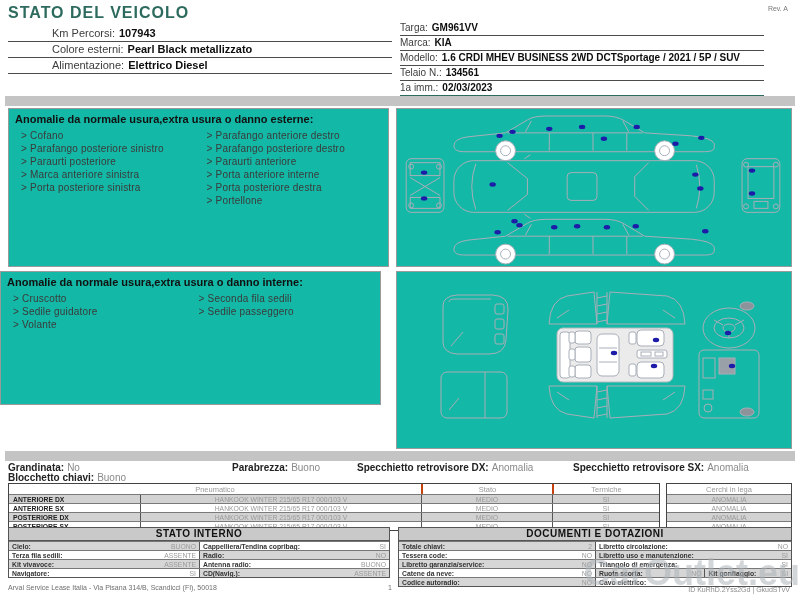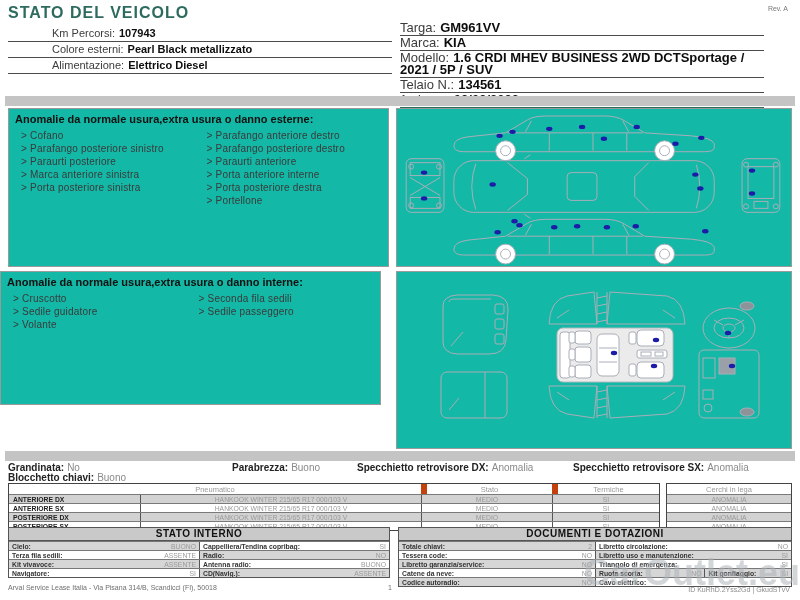--- a/index.html
+++ b/index.html
@@ -7,21 +7,21 @@
     width:800px; height:600px; position:relative; overflow:hidden;
     background:#ffffff; font-family:"Liberation Sans", sans-serif; color:#222;
   }
   
   .doc-title { position:absolute; left:8px; top:4px; font-size:16px; font-weight:bold;
     color:#2e6b5f; letter-spacing:1px; }
   .rev { position:absolute; right:12px; top:5px; font-size:7px; color:#777; }
   .hcol { position:absolute; }
   .hcol.left  { left:8px;   top:26px; width:384px; }
   .hcol.right { left:400px; top:21px; width:364px; }
-  .hfield { border-bottom:1px solid #4b4b4b; font-size:13px; line-height:12px;
+  .hfield { border-bottom:1px solid #4b4b4b; font-size:10px; line-height:12px;
     padding:1px 0; color:#3c3c3c; }
   .hcol.left .hfield { font-size:11px; line-height:13px;padding-left:44px; }
   .hfield b { color:#0d0d0d; }
   .flabel { margin-right:4px; }
   .hfield.teal-b { border-bottom:2px solid #2e6b5f; }
   
   .bar { position:absolute; left:5px; right:5px; height:10px; background:#c4c4c4; }
   .bar1 { top:96px; } .bar2 { top:451px; }
   
   .box { position:absolute; border:1px solid #9a9a9a; background:#14b8a6; box-sizing:border-box; }
@@ -43,21 +43,21 @@
     font-size:6.8px; }
   #tyre-main { left:8px; width:652px; }
   #tyre-cerchi { left:666px; width:126px; }
   .trow { display:flex; height:8px; align-items:flex-start; border-top:1px solid #7a7a7a; }
   .trow.head { height:10px; border-top:none; }
   .tcell { box-sizing:border-box; height:100%; display:flex; align-items:center;
     justify-content:center; border-left:1px solid #555; overflow:hidden; white-space:nowrap; }
   .tcell:first-child { border-left:none; }
   .tcell.lab { justify-content:flex-start; padding-left:4px; font-weight:bold; color:#222; }
   .tcell.val { color:#999; }
-  .trow.head .tcell { color:#9a9a9a; font-size:7.5px; border-left:6px solid #c2410c; }
+  .trow.head .tcell { color:#9a9a9a; font-size:7.5px; border-left:2px solid #c2410c; }
   .trow.head .tcell:first-child { border-left:none; }
   .c-pos { width:131px; } .c-spec { width:281px; } .c-stato { width:131px; } .c-term { width:107px; }
   .c-full { width:100%; }
   .trow.sh { background:#d2d2d2; }
   
   .btable { position:absolute; top:527px; border:1px solid #555; box-sizing:border-box; }
   #stato-interno { left:8px; width:382px; }
   #documenti { left:398px; width:394px; }
   .bhead { height:12px; background:#c9c9c9; border-bottom:1px solid #555;
     font-size:10px; font-weight:bold; color:#111; text-align:center; line-height:12px;

